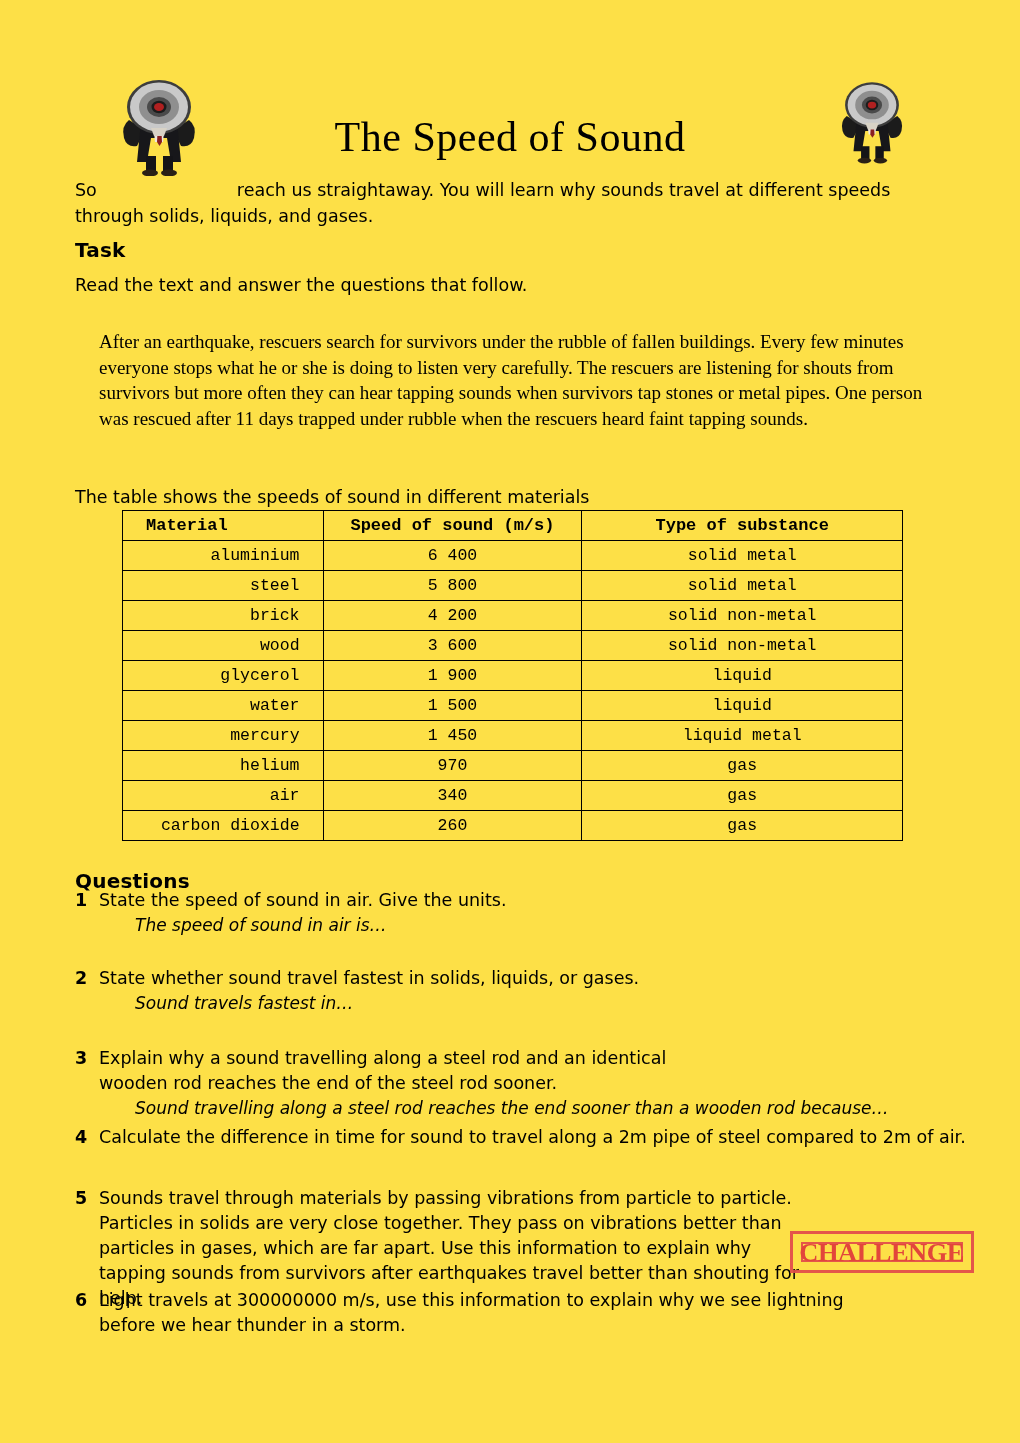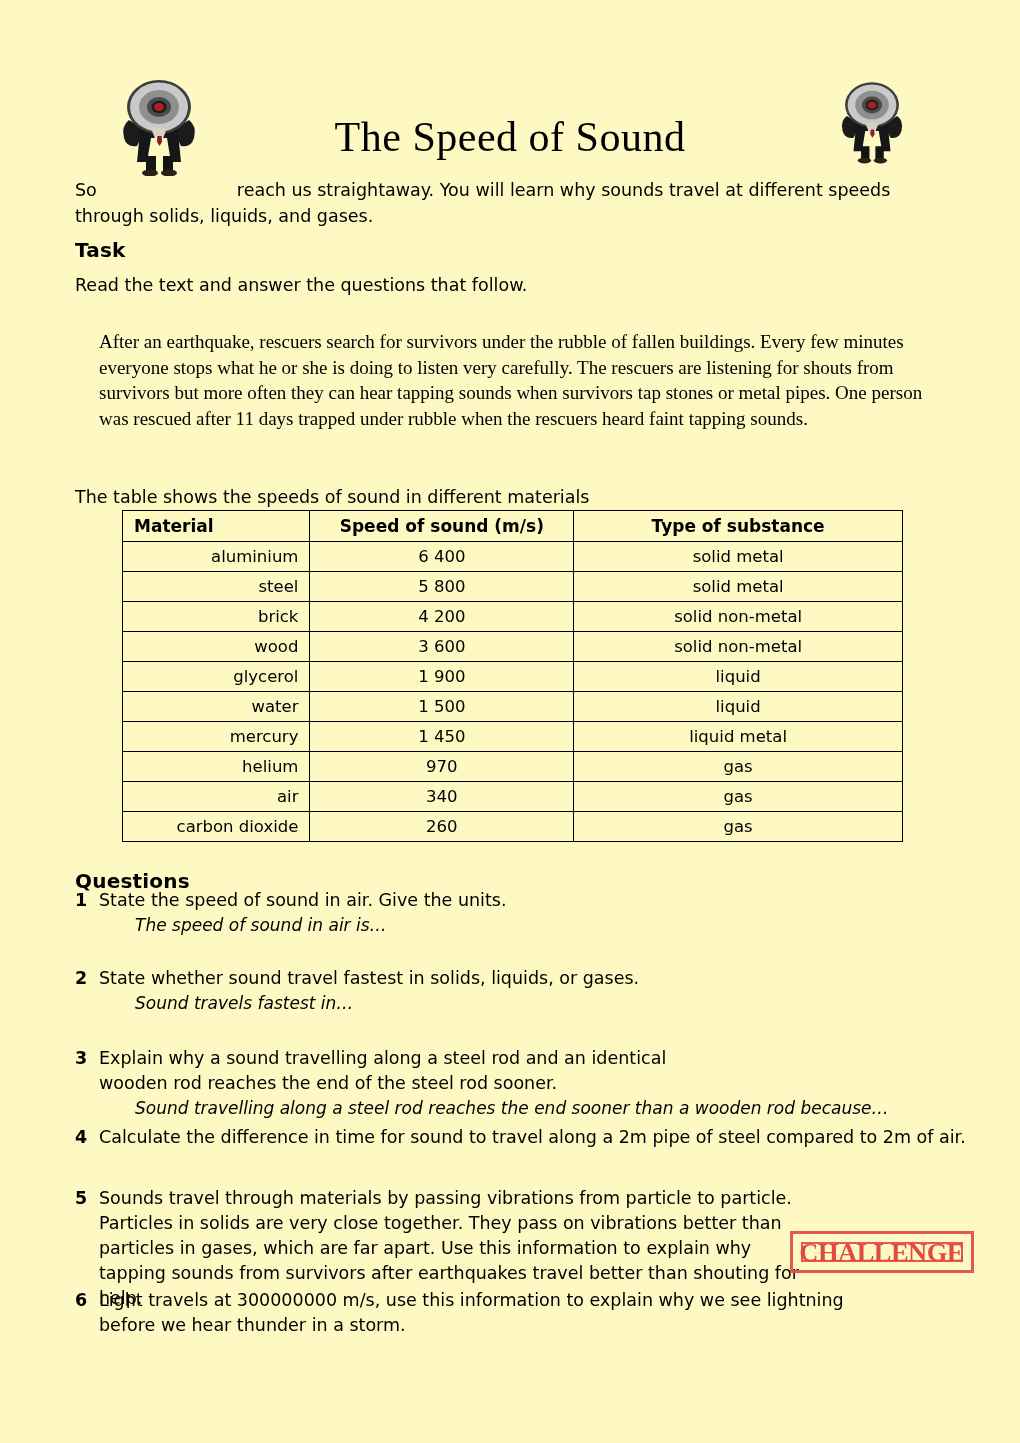--- a/index.html
+++ b/index.html
@@ -8,21 +8,21 @@
     background: #ffffff;
   }
   body {
     font-family: "DejaVu Sans", sans-serif;
     color: #000000;
   }
   .page {
     position: relative;
     width: 1020px;
     height: 1443px;
-    background: #fef9c3;
+    background: #fde047;
     overflow: hidden;
   }
 
   
   .header {
     position: relative;
     height: 155px;
   }
   .doc-title {
     position: absolute;
@@ -93,22 +93,23 @@
     position: absolute;
     left: 122px;
     top: 510px;
     width: 781px;
     border-collapse: collapse;
     font-size: 16.5px;
   }
   .speed-table th,
   .speed-table td {
     border: 1.6px solid #000000;
-    padding: 5px 11px;
+    padding: 5px 23px;
     height: 19px;
+    font-family: Liberation Mono, monospace;
   }
   .speed-table th {
     font-weight: bold;
     font-size: 17px;
   }
   .speed-table .col-material { width: 176px; text-align: right; }
   .speed-table .col-speed    { width: 268px; text-align: center; }
   .speed-table .col-type     { width: 337px; text-align: center; }
   .speed-table th.col-material { text-align: left; }
   .speed-table th.col-speed,

